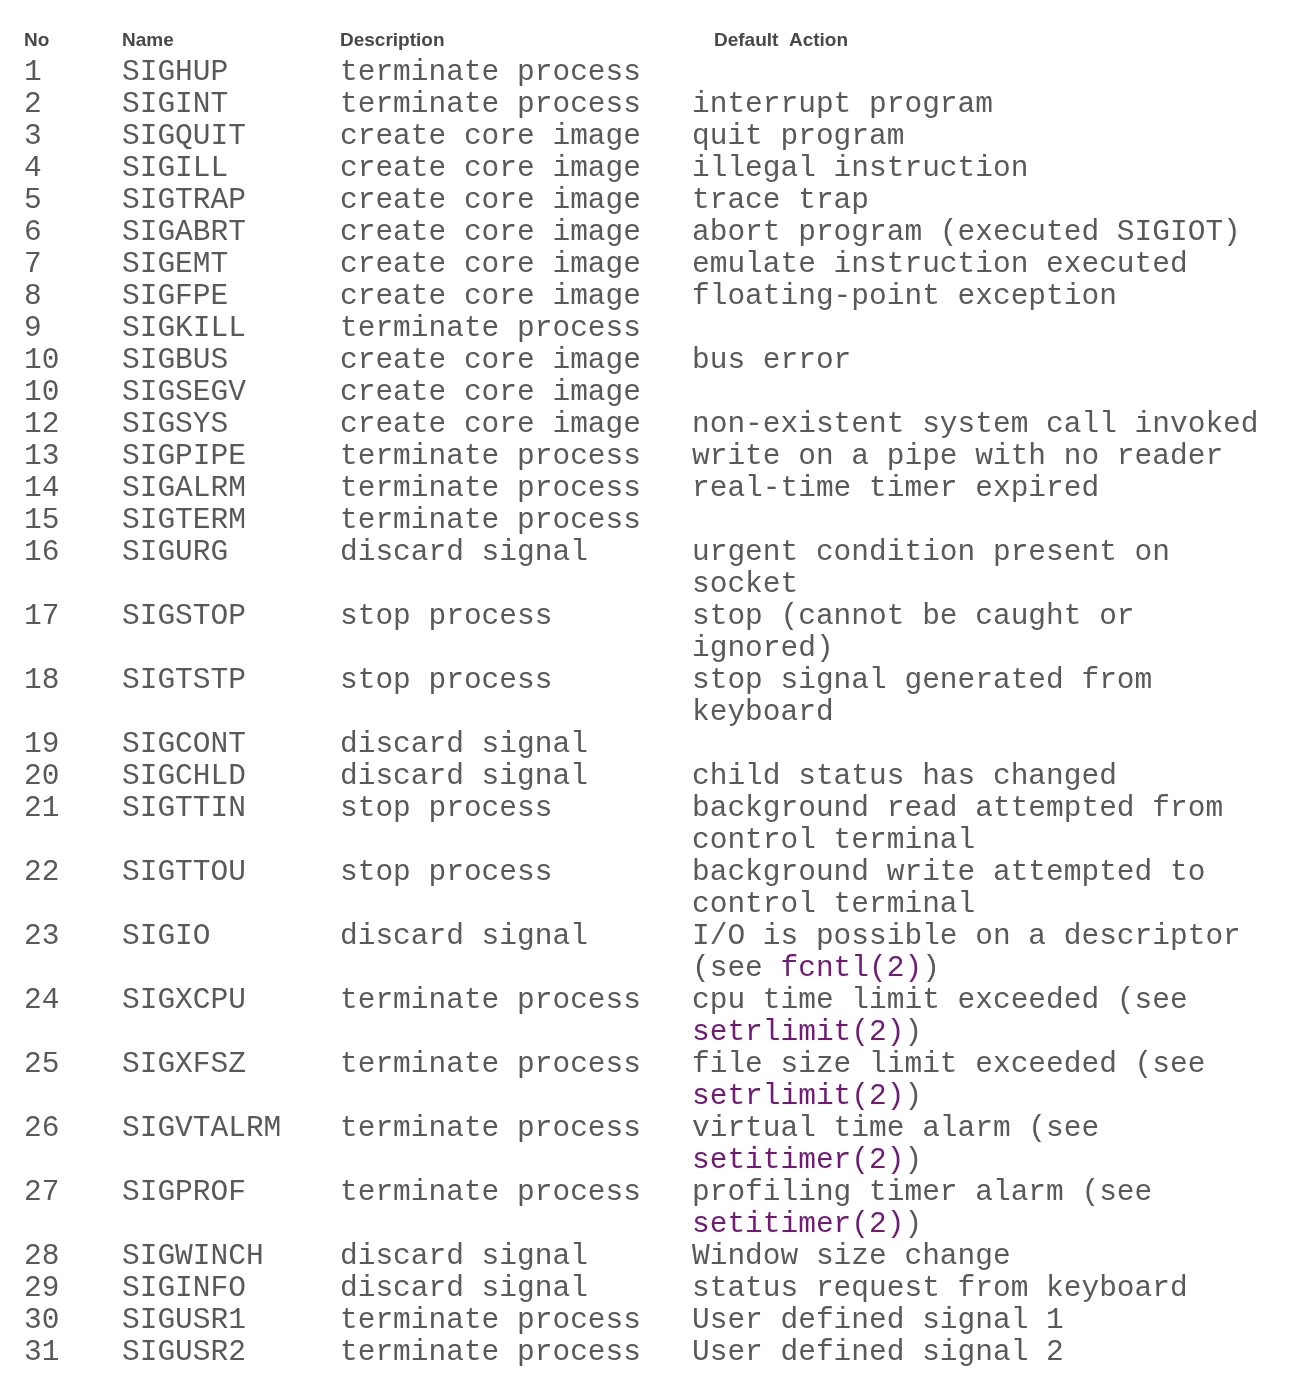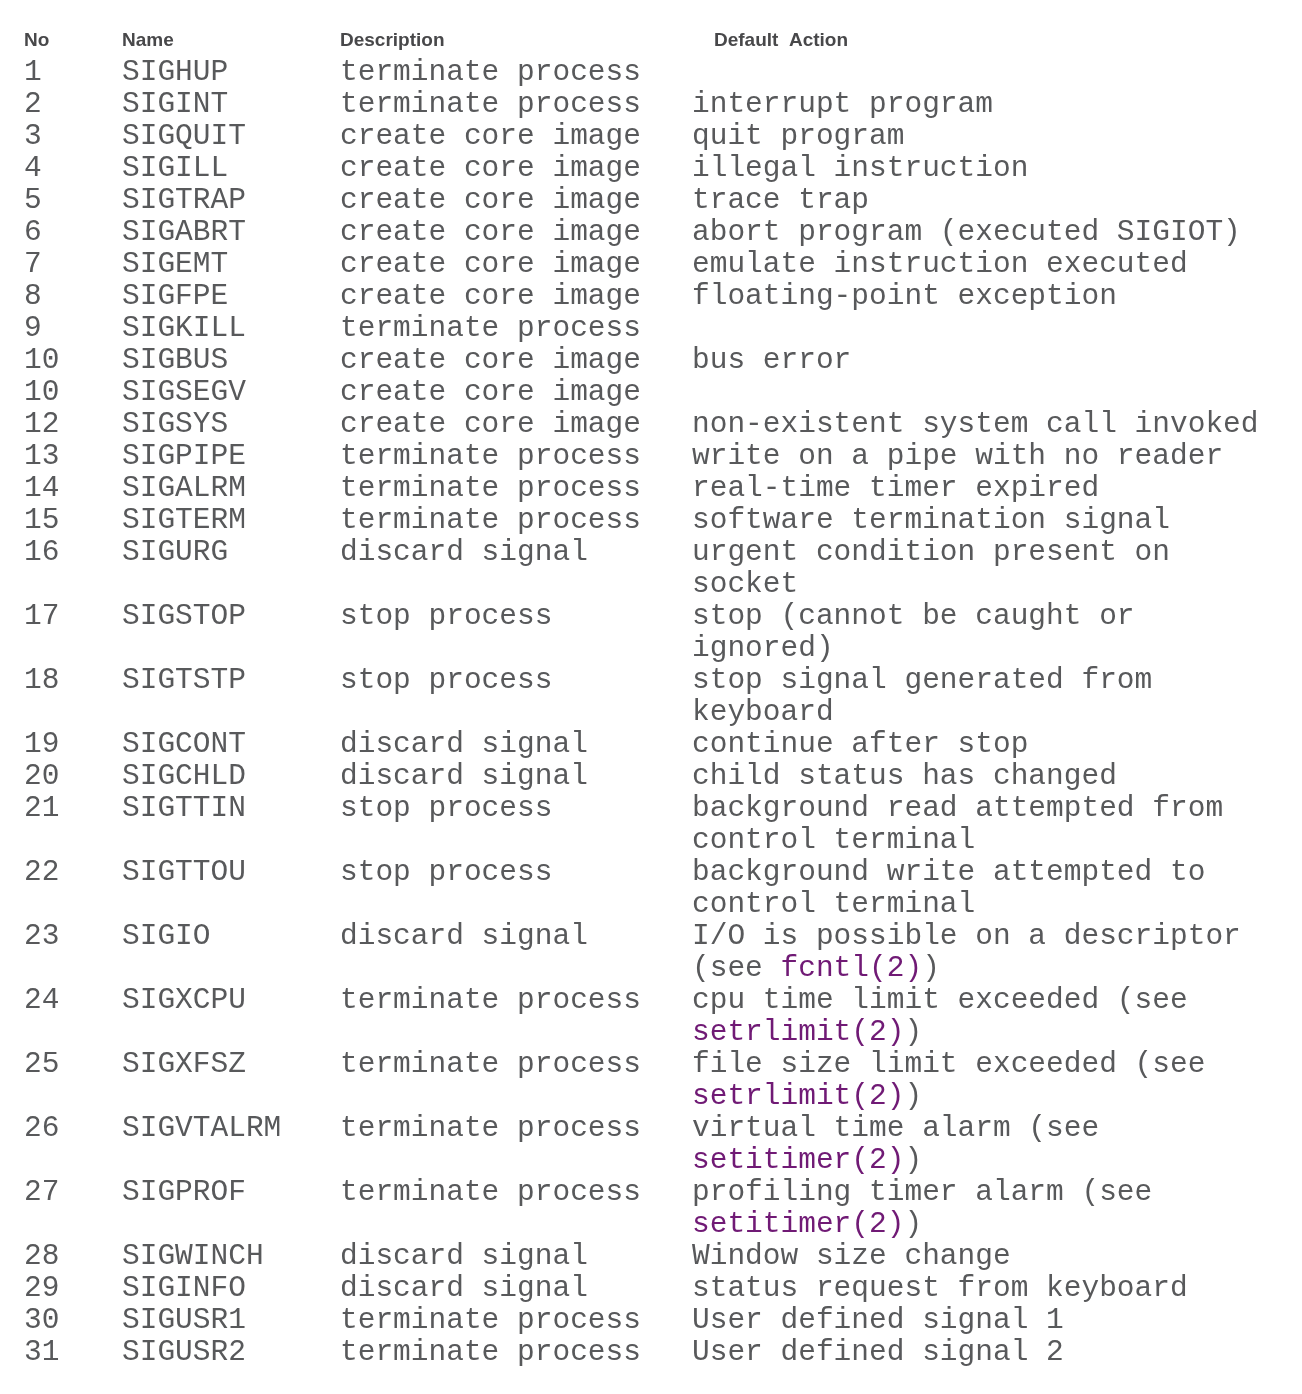--- a/index.html
+++ b/index.html
@@ -145,21 +145,20 @@
     <div class="cell">14</div>
     <div class="cell">SIGALRM</div>
     <div class="cell">terminate process</div>
     <div class="cell">real-time timer expired</div>
   </div>
 
   <div class="row">
     <div class="cell">15</div>
     <div class="cell">SIGTERM</div>
     <div class="cell">terminate process</div>
-    <div class="cell">software termination signal</div>
   </div>
 
   <div class="row">
     <div class="cell">16</div>
     <div class="cell">SIGURG</div>
     <div class="cell">discard signal</div>
     <div class="cell">urgent condition present on
 socket</div>
   </div>
 
@@ -176,21 +175,20 @@
     <div class="cell">SIGTSTP</div>
     <div class="cell">stop process</div>
     <div class="cell">stop signal generated from
 keyboard</div>
   </div>
 
   <div class="row">
     <div class="cell">19</div>
     <div class="cell">SIGCONT</div>
     <div class="cell">discard signal</div>
-    <div class="cell">continue after stop</div>
   </div>
 
   <div class="row">
     <div class="cell">20</div>
     <div class="cell">SIGCHLD</div>
     <div class="cell">discard signal</div>
     <div class="cell">child status has changed</div>
   </div>
 
   <div class="row">

